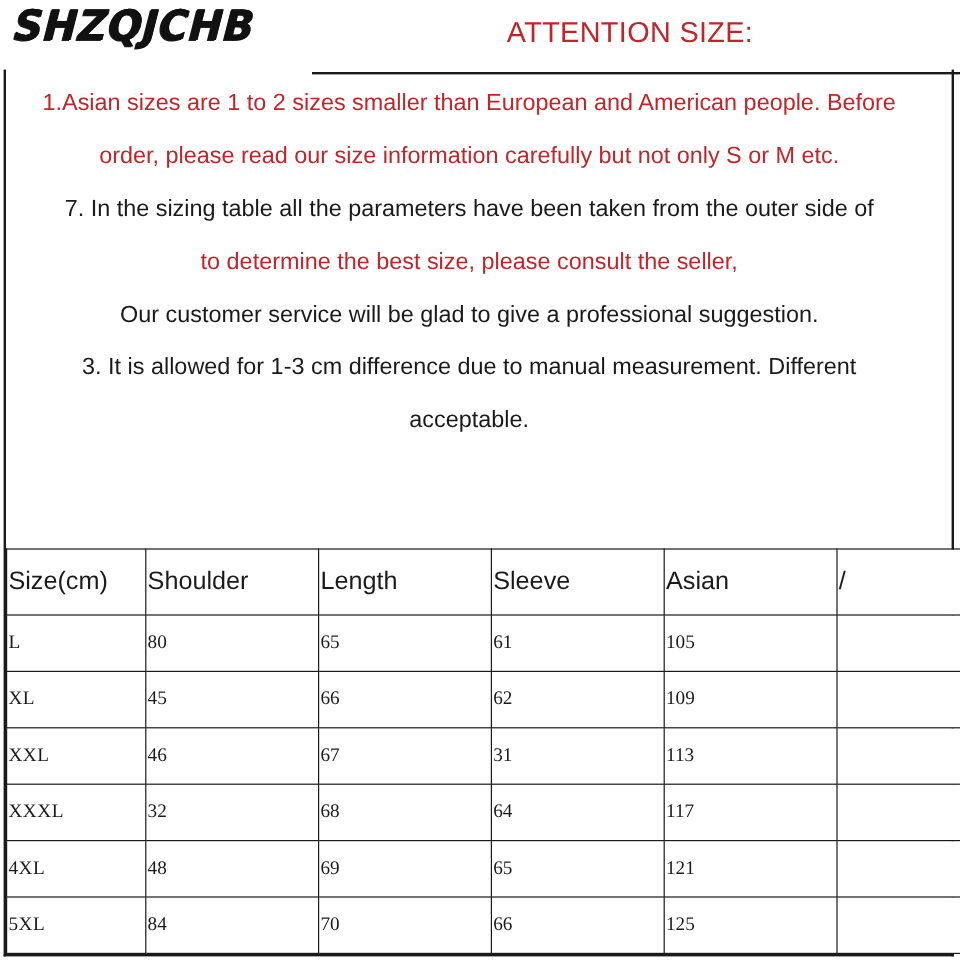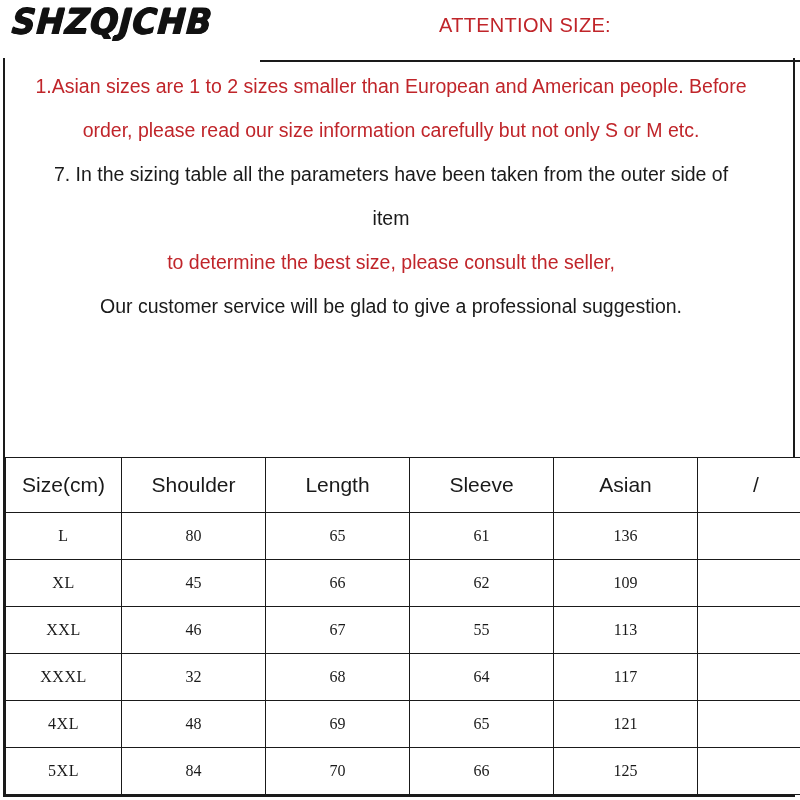--- a/index.html
+++ b/index.html
@@ -41,21 +41,21 @@
     transform: skewX(-4deg) scaleY(1.06);
     text-shadow: 0.7px 0 0 #111, -0.7px 0.4px 0 #222, 0.4px -0.5px 0 #000;
     white-space: nowrap;
   }
   .attention-title {
     position: absolute;
     left: 255px;
     right: 5px;
     top: 14px;
     text-align: center;
-    font-size: 20px;
+    font-size: 24px;
     color: #c0252a;
     letter-spacing: 0.3px;
   }
 
   
   .frame {
     position: absolute;
     left: 3px;
     top: 58px;
     width: 792px;
@@ -90,21 +90,21 @@
     position: absolute;
     left: 0;
     bottom: 0;
     width: 100%;
     border-collapse: collapse;
     table-layout: fixed;
   }
   .size-table th,
   .size-table td {
     border: 1.5px solid #1a1a1a;
-    text-align: center;
+    text-align: left;
     color: #1a1a1a;
     background: #ffffff;
   }
   .size-table th {
     height: 52px;
     font-size: 21px;
     font-weight: 400;
   }
   .size-table td {
     height: 44px;
@@ -128,58 +128,59 @@
     <div class="attention-title">ATTENTION SIZE:</div>
   </div>
 
   <div class="frame">
     <div class="frame-top-rule"></div>
 
     <div class="notes">
         <div class="note-line red">1.Asian sizes are 1 to 2 sizes smaller than European and American people. Before</div>
         <div class="note-line red">order, please read our size information carefully but not only S or M etc.</div>
         <div class="note-line black">7. In the sizing table all the parameters have been taken from the outer side of</div>
-        <div class="note-line black">item</div>
         <div class="note-line red">to determine the best size, please consult the seller,</div>
         <div class="note-line black">Our customer service will be glad to give a professional suggestion.</div>
+        <div class="note-line black">3. It is allowed for 1-3 cm difference due to manual measurement. Different</div>
+        <div class="note-line black">acceptable.</div>
       </div>
 
     <table class="size-table">
       <thead>
         <tr>
             <th class="col-size">Size(cm)</th>
             <th class="col-metric">Shoulder</th>
             <th class="col-metric">Length</th>
             <th class="col-metric">Sleeve</th>
             <th class="col-metric">Asian</th>
             <th class="col-blank">/</th>
           </tr>
       </thead>
       <tbody>
           <tr>
             <td>L</td>
             <td>80</td>
             <td>65</td>
             <td>61</td>
-            <td>136</td>
+            <td>105</td>
             <td></td>
           </tr>
           <tr>
             <td>XL</td>
             <td>45</td>
             <td>66</td>
             <td>62</td>
             <td>109</td>
             <td></td>
           </tr>
           <tr>
             <td>XXL</td>
             <td>46</td>
             <td>67</td>
-            <td>55</td>
+            <td>31</td>
             <td>113</td>
             <td></td>
           </tr>
           <tr>
             <td>XXXL</td>
             <td>32</td>
             <td>68</td>
             <td>64</td>
             <td>117</td>
             <td></td>

